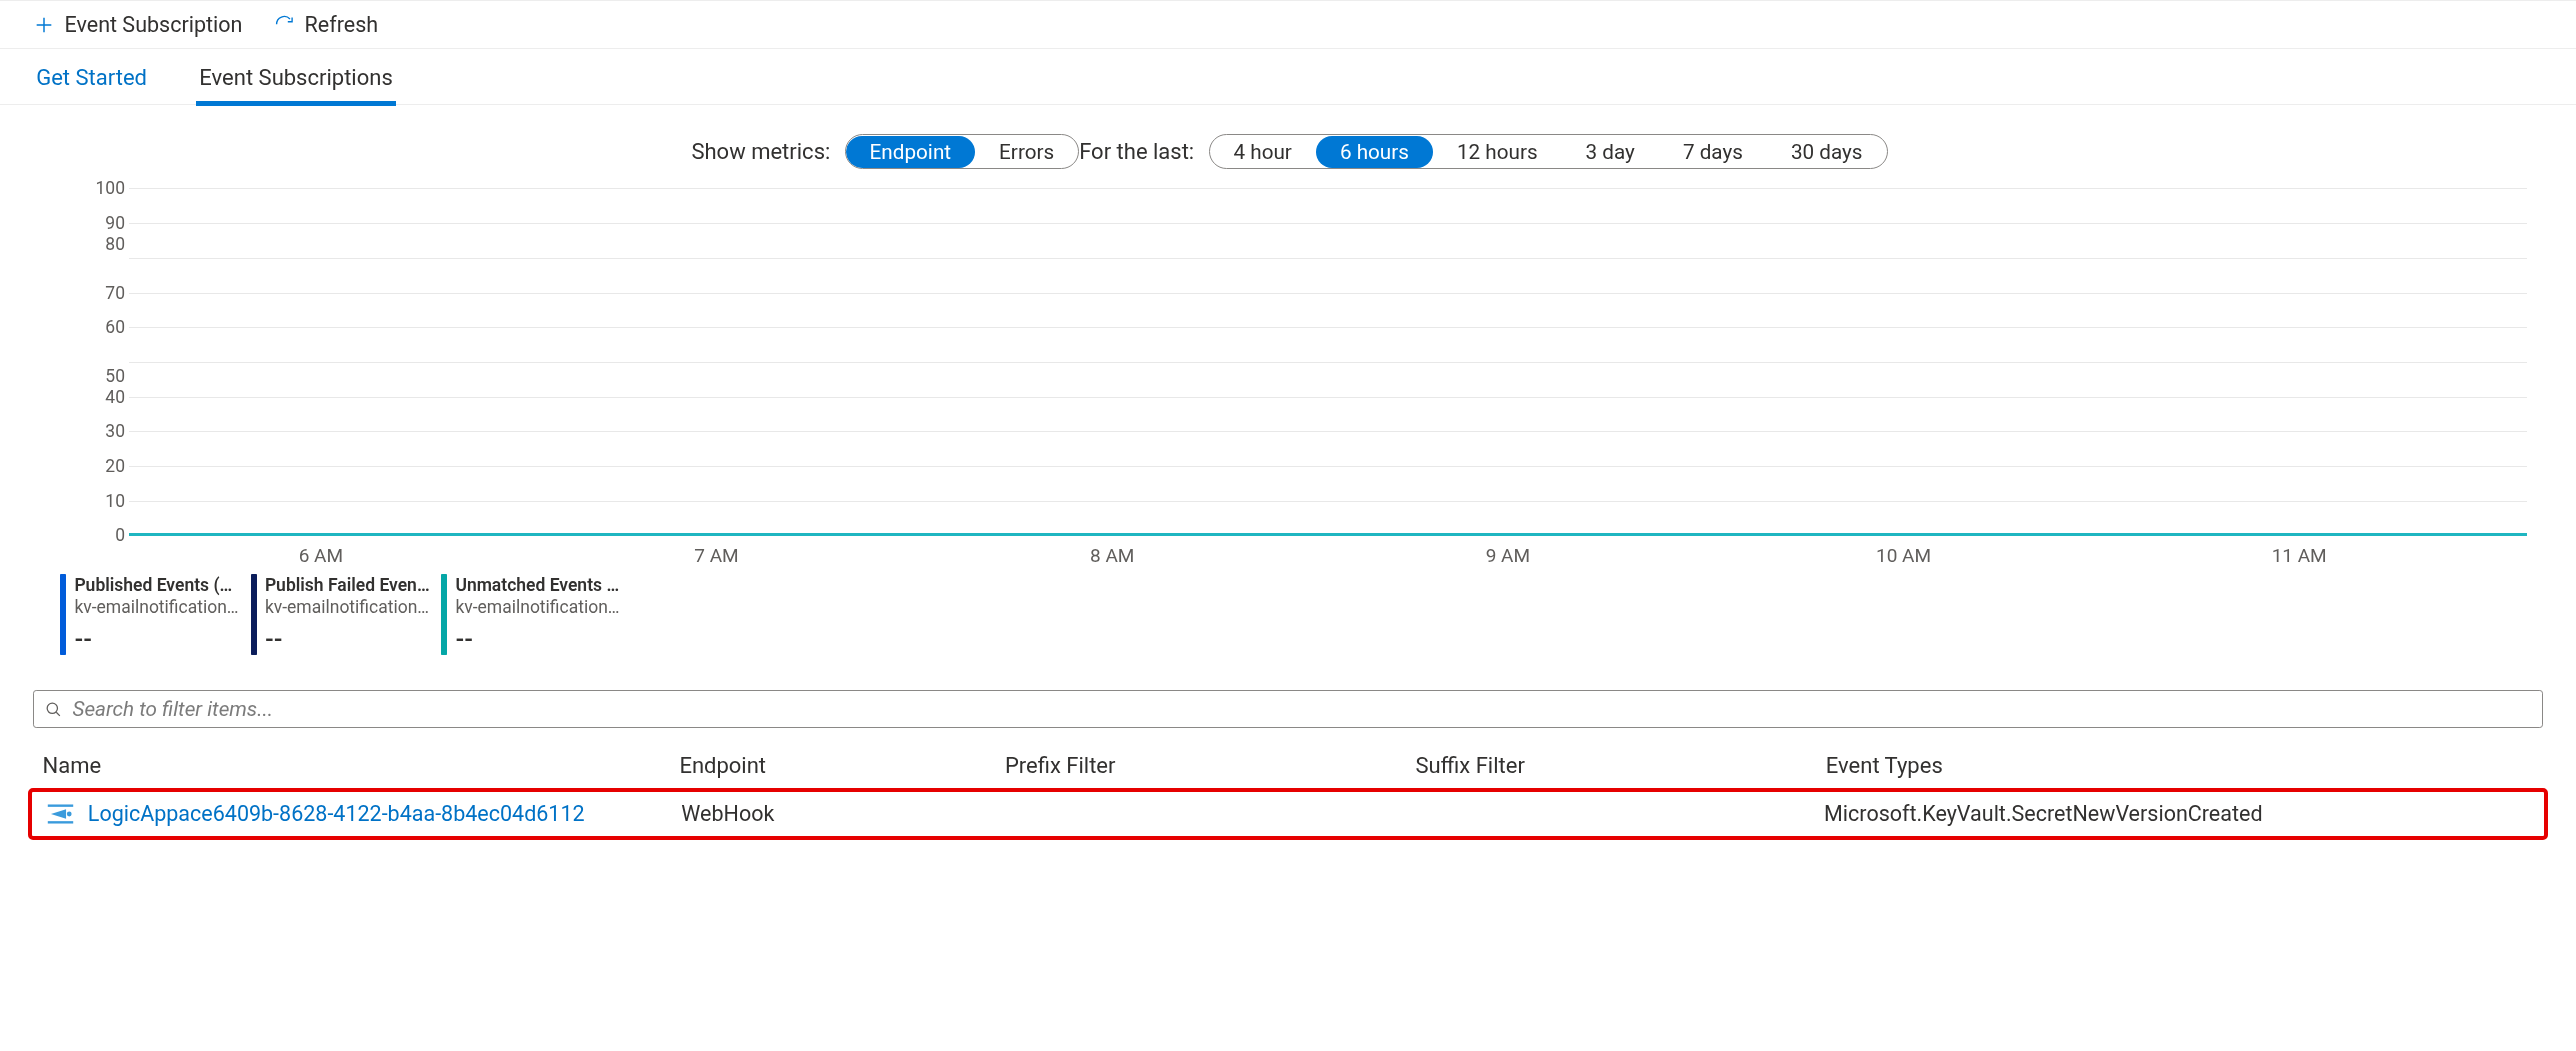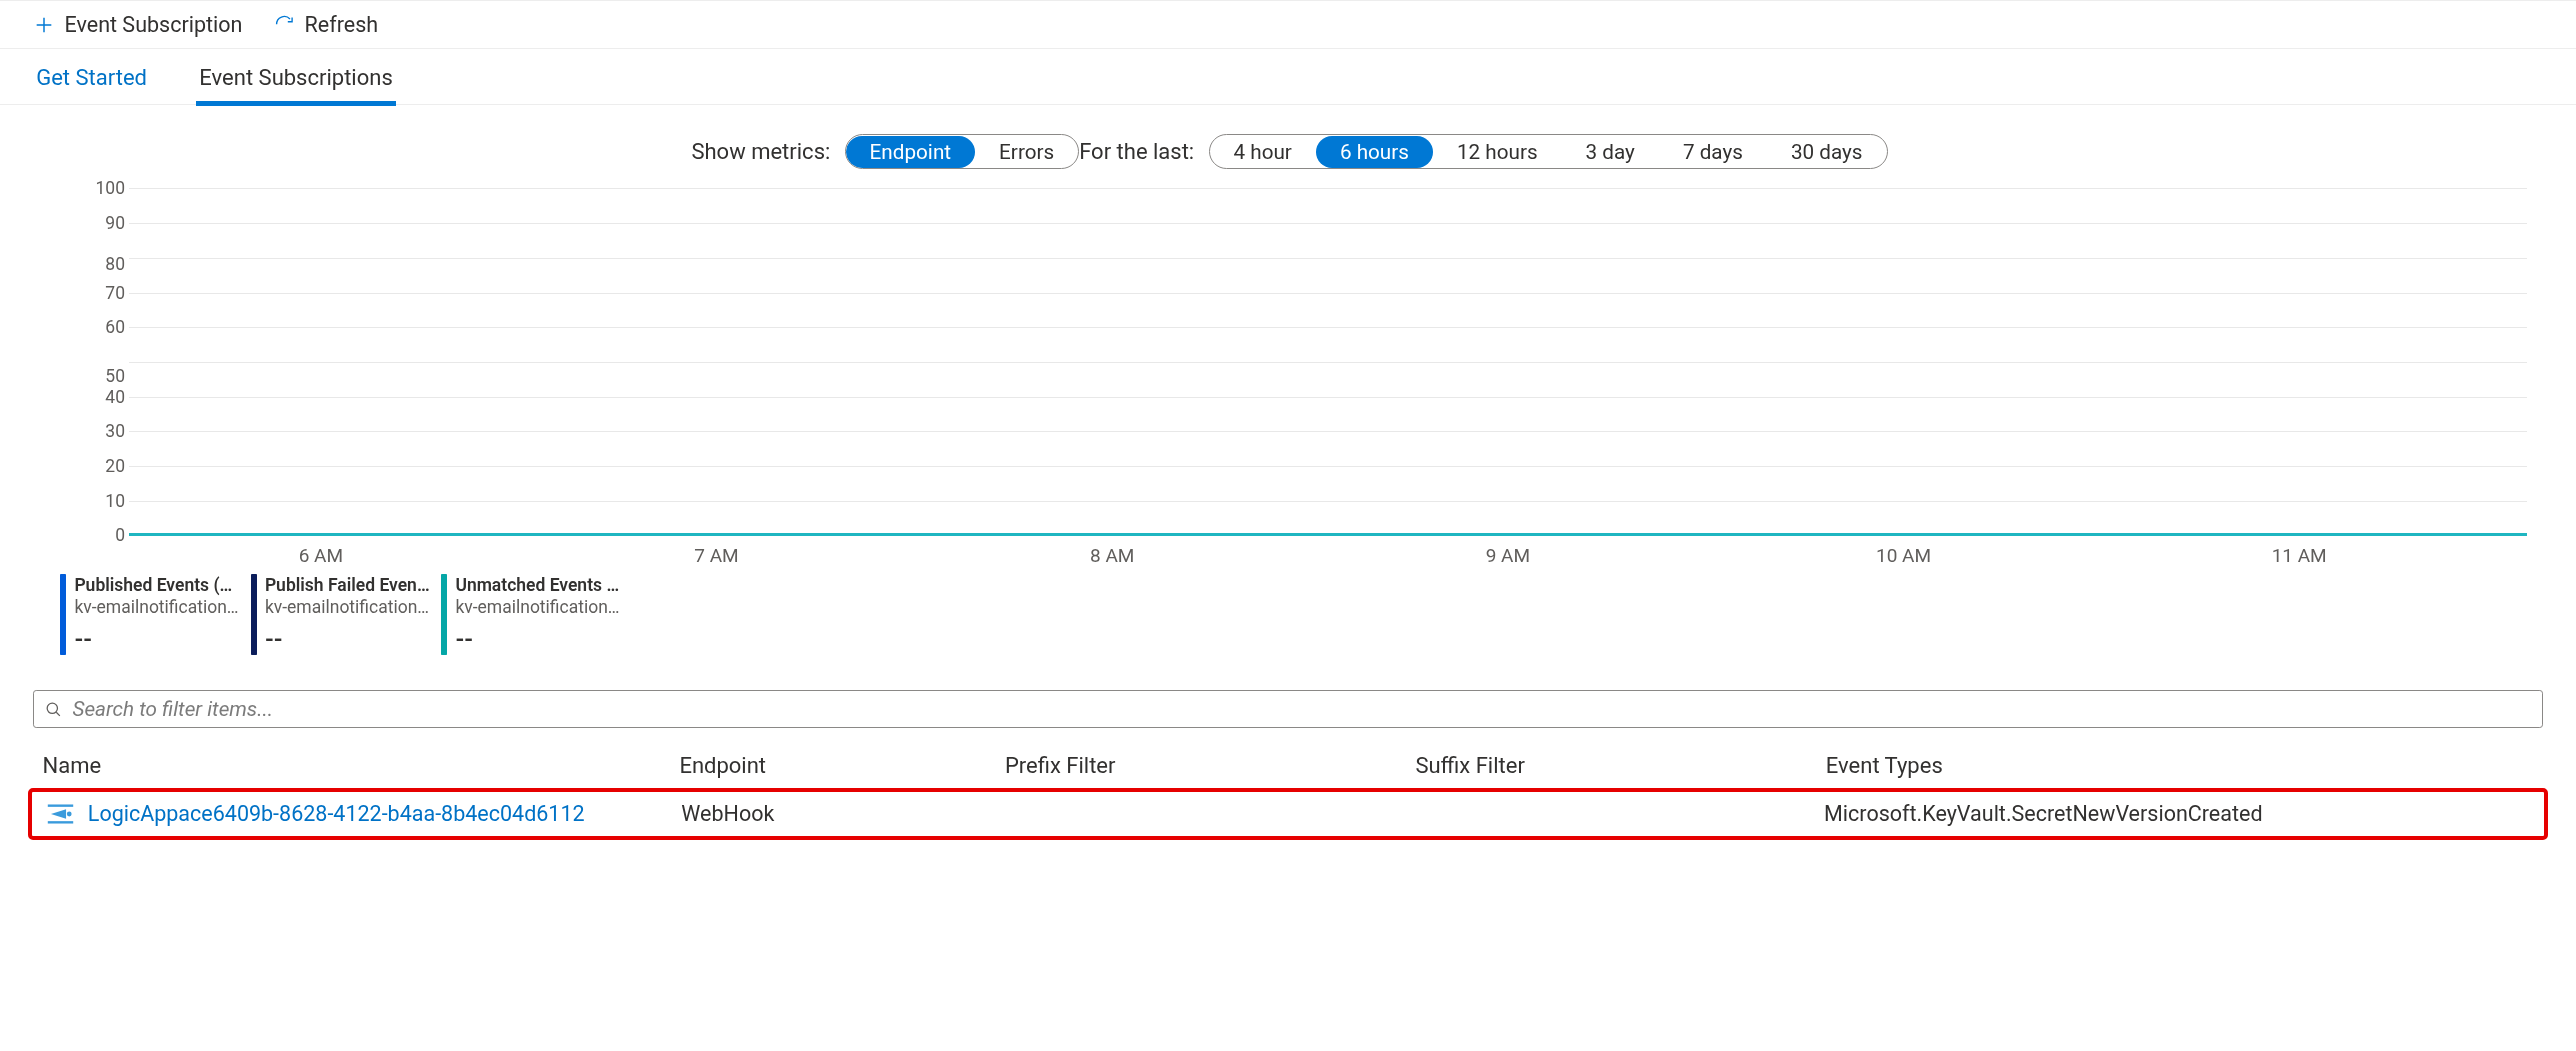--- a/index.html
+++ b/index.html
@@ -139,21 +139,21 @@
         <div class="xtick" style="left: 90.5%;">11 AM</div>
       </div>
   <div class="ylab" style="top: 351px;">0</div>
       <div class="ylab" style="top: 317px;">10</div>
       <div class="ylab" style="top: 282px;">20</div>
       <div class="ylab" style="top: 247px;">30</div>
       <div class="ylab" style="top: 213px;">40</div>
       <div class="ylab" style="top: 192px;">50</div>
       <div class="ylab" style="top: 143px;">60</div>
       <div class="ylab" style="top: 109px;">70</div>
-      <div class="ylab" style="top: 80px;">80</div>
+      <div class="ylab" style="top: 60px;">80</div>
       <div class="ylab" style="top: 39px;">90</div>
       <div class="ylab" style="top: 4.8px;">100</div>
     </div>
 </div>
 
 <div class="legends" id="legends">
     <div class="lcard">
       <div class="lstrip" style="background:#015cda"></div>
       <div class="lbody">
         <div class="lname">Published Events (Sum)</div>

